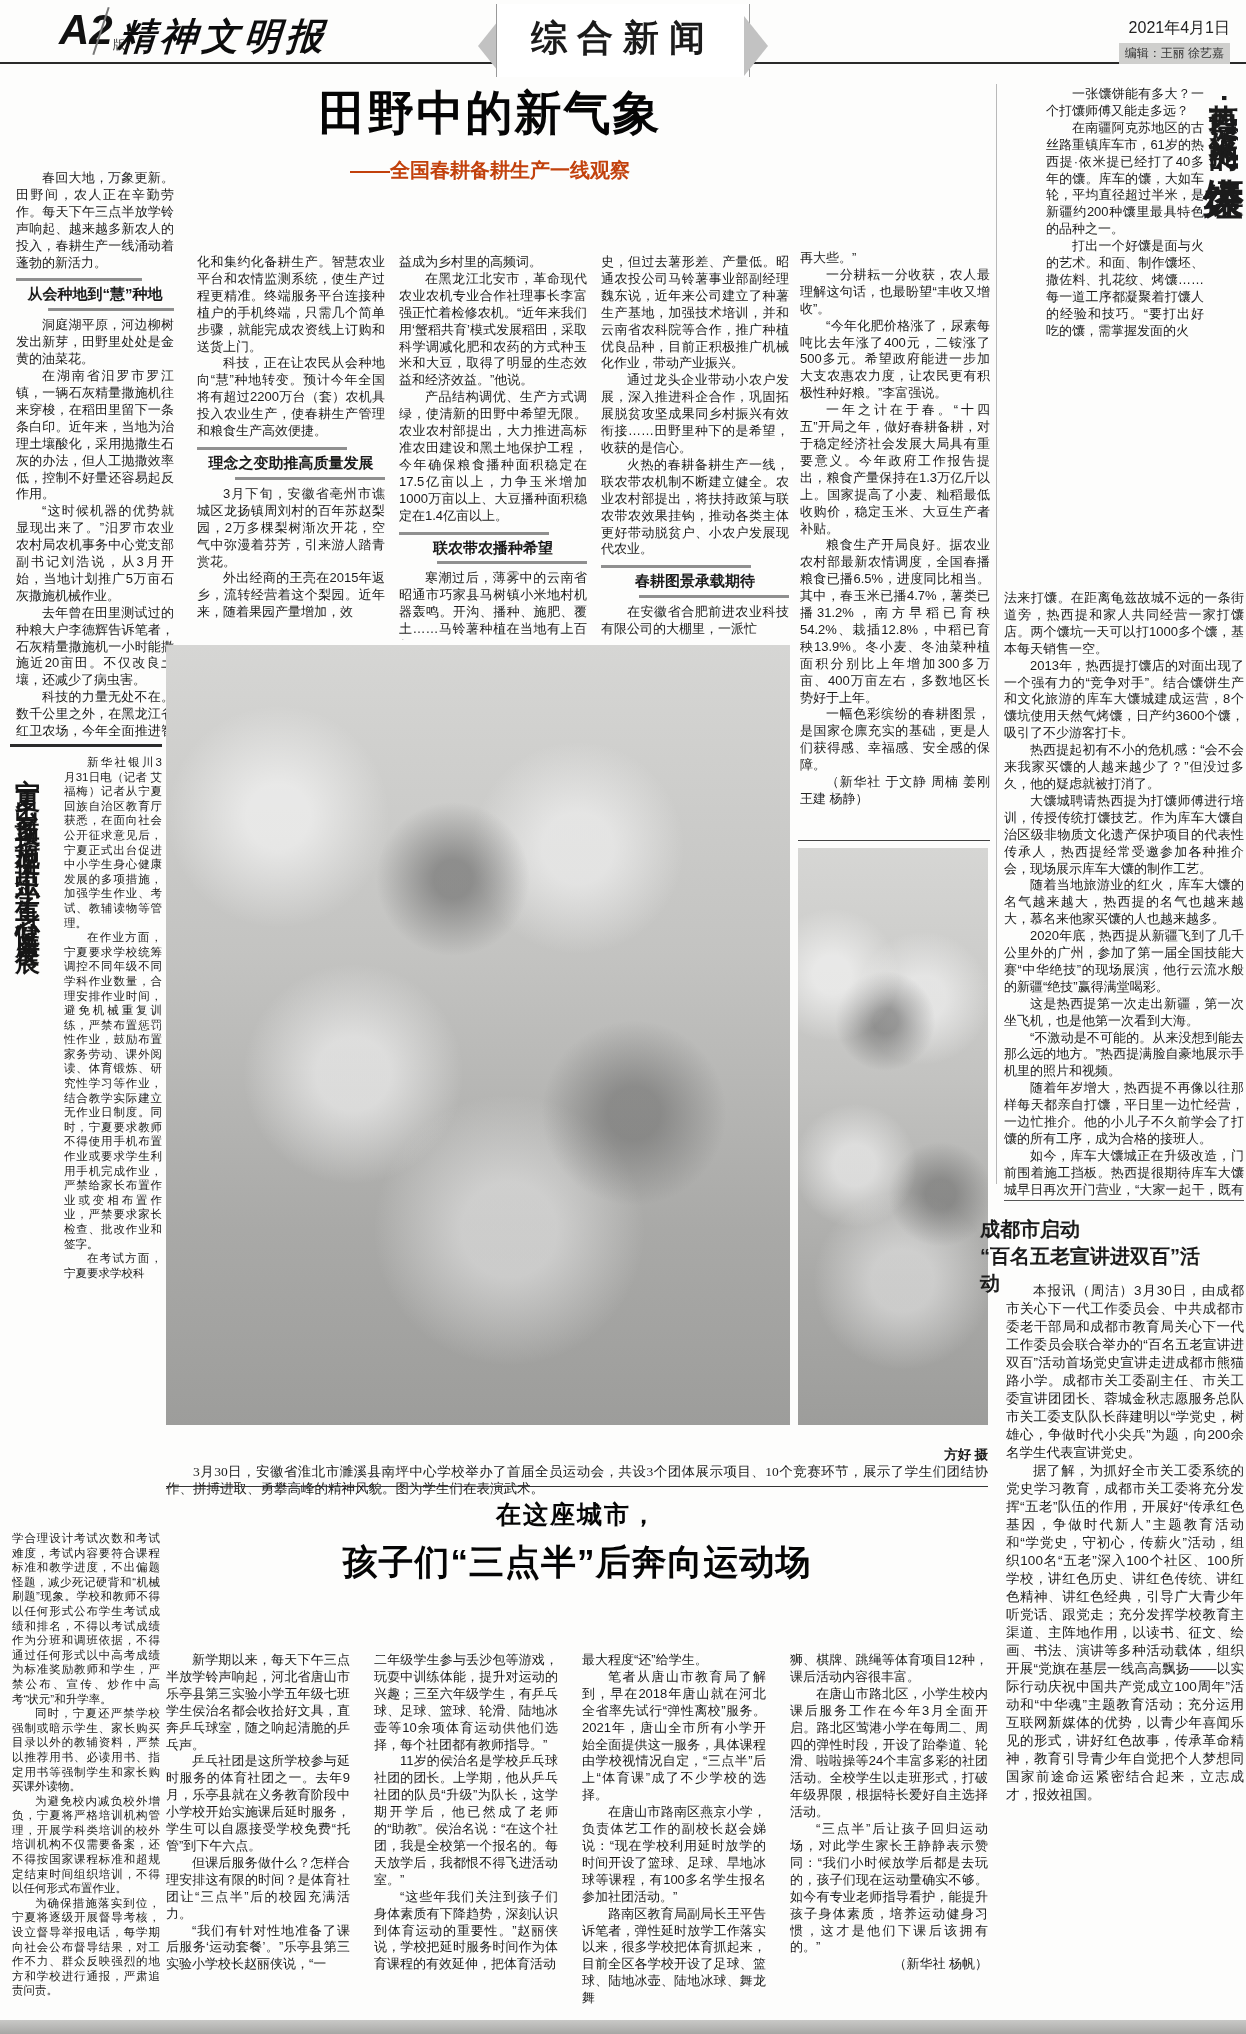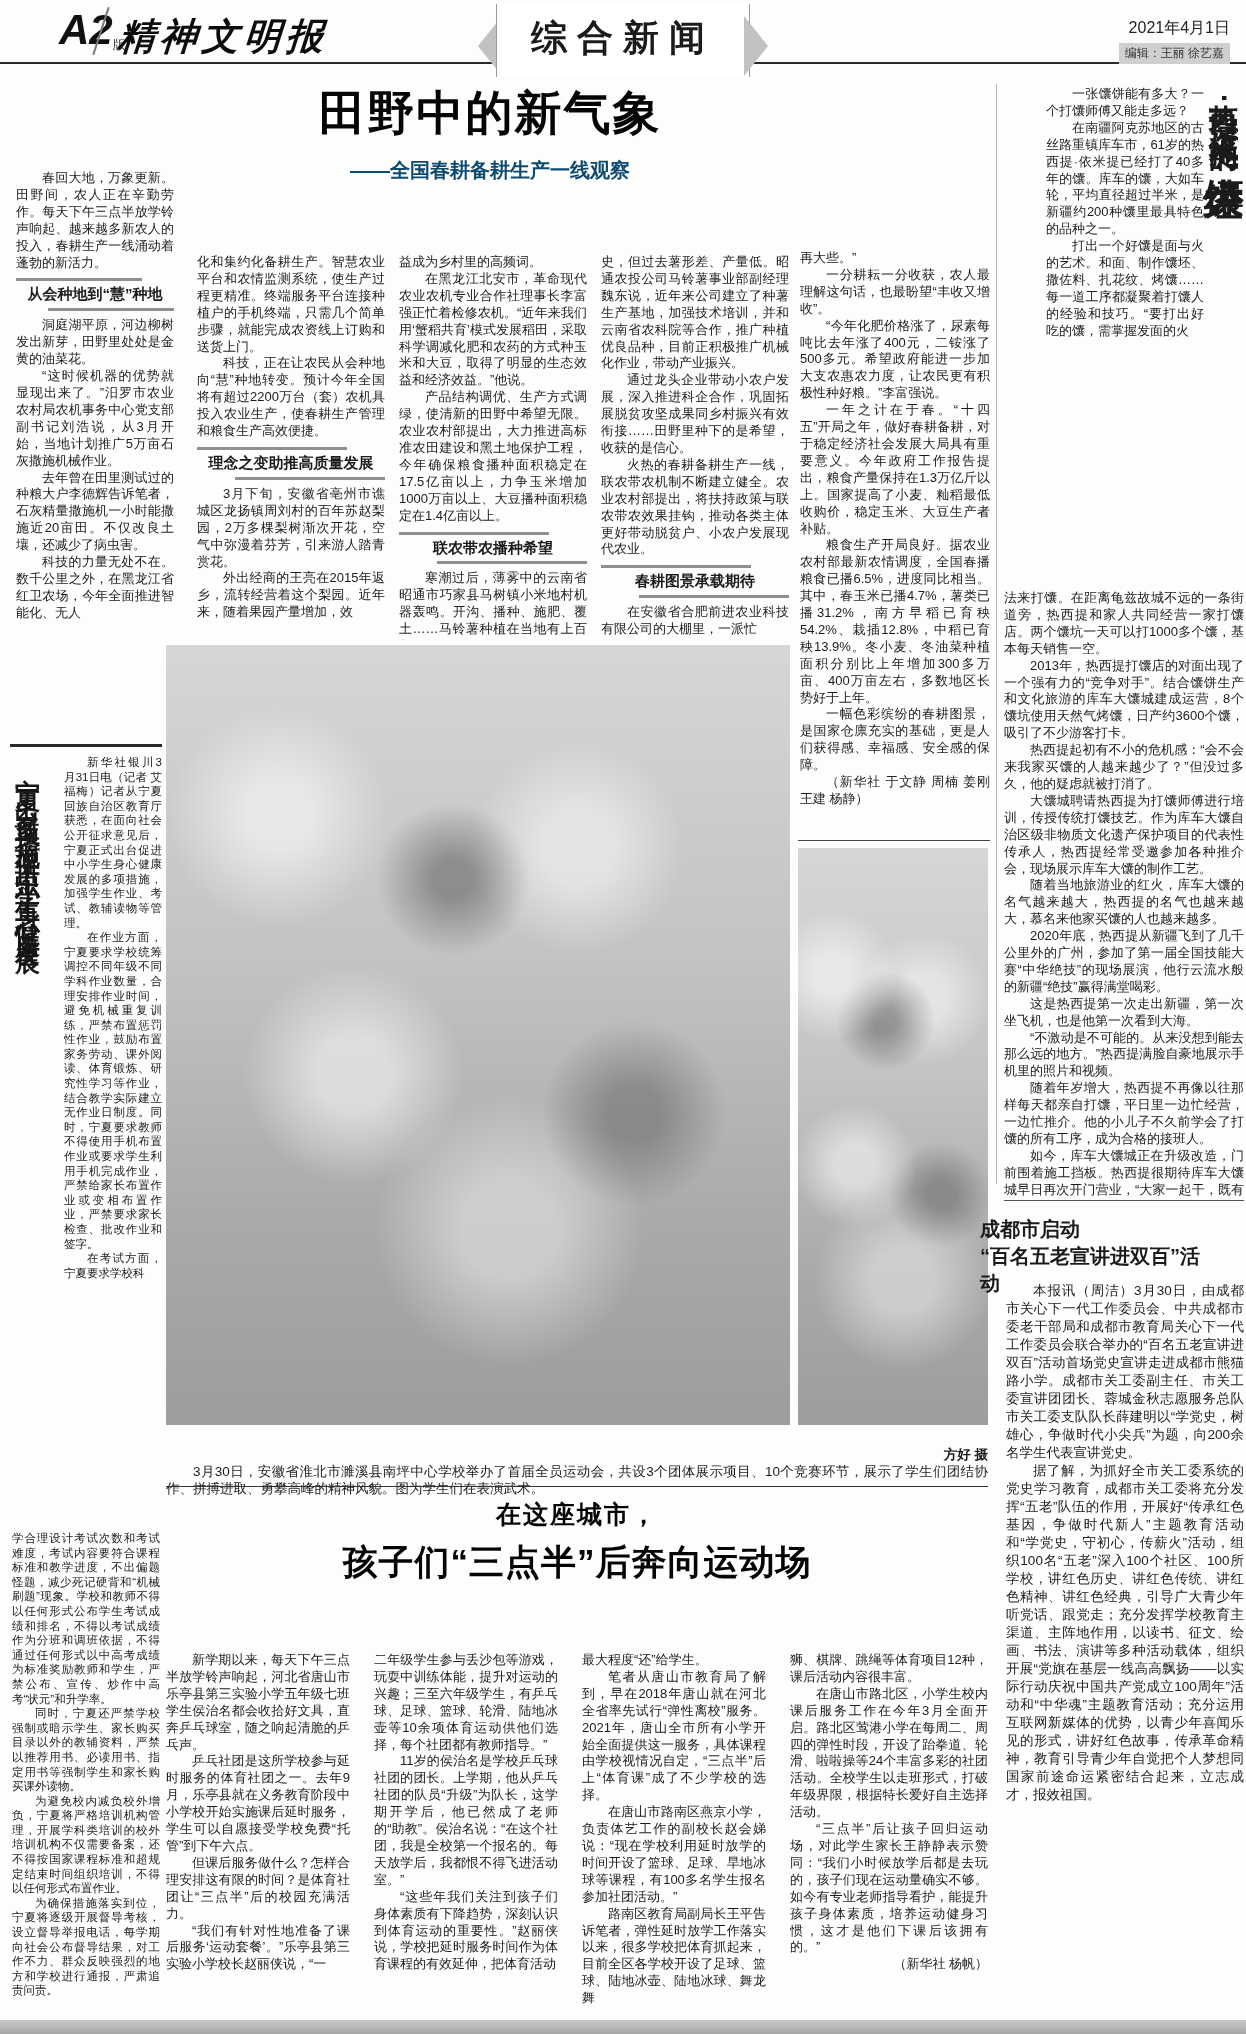--- a/index.html
+++ b/index.html
@@ -27,40 +27,40 @@
   .frag.pc{text-indent:0;}
   .frag.by{color:#222;}
   .frag.byr{text-indent:0;text-align:right;}
   .frag.sub{position:relative;text-indent:0;text-align:center;font-weight:700;font-size:15px;
             padding:8px 0;margin:7px 0 6px;}
   .frag.sub::before{content:"";position:absolute;top:0;left:0;width:80%;height:3px;background:#8f8f8f;}
   .frag.sub::after{content:"";position:absolute;bottom:0;right:0;width:80%;height:3px;background:#8f8f8f;}
   
   #main-head{position:absolute;left:188px;top:82px;width:604px;text-align:center;}
   #main-title{font-size:47px;font-weight:900;letter-spacing:2px;color:#050505;margin:0;}
-  #main-sub{font-size:20px;font-weight:700;margin-top:12px;color:#0c4a6e;}
+  #main-sub{font-size:20px;font-weight:700;margin-top:12px;color:#c2410c;}
   
   #naan{position:absolute;left:1004px;top:78px;width:240px;}
   #naan-rule{position:absolute;left:996px;top:84px;width:1px;height:1100px;background:#b9b9b9;}
   #naan-title{position:absolute;right:0;top:4px;height:436px;writing-mode:vertical-rl;text-align:left;
               font-weight:900;line-height:1;}
   #naan-title .t1{font-size:29px;letter-spacing:4px;}
   #naan-title .t2{font-size:40px;letter-spacing:2px;}
   
   .photo{position:absolute;overflow:hidden;
      background:
       radial-gradient(circle at 18% 22%, rgba(255,255,255,.55) 0 4%, transparent 14%),
       radial-gradient(circle at 46% 30%, rgba(70,70,70,.45) 0 3%, transparent 12%),
       radial-gradient(circle at 66% 26%, rgba(245,245,245,.6) 0 5%, transparent 15%),
       radial-gradient(circle at 30% 55%, rgba(250,250,250,.55) 0 6%, transparent 18%),
       radial-gradient(circle at 75% 60%, rgba(60,60,60,.35) 0 4%, transparent 14%),
       radial-gradient(circle at 55% 75%, rgba(240,240,240,.5) 0 7%, transparent 20%),
       linear-gradient(180deg,#d6d6d4 0%,#c3c3c1 40%,#a9a9a7 75%,#9d9d9b 100%);}
   
-  #caption{position:absolute;left:166px;top:1432px;width:822px;font-family:Liberation Sans, sans-serif;
+  #caption{position:absolute;left:166px;top:1432px;width:822px;font-family:Liberation Serif, serif;
            font-size:13.5px;line-height:17px;text-align:justify;}
   #caption .cred{float:right;font-weight:700;margin-left:20px;}
   #cap-rule{position:absolute;left:166px;top:1486px;width:822px;height:1px;background:#333;}
   #bottom-head{position:absolute;left:166px;top:1498px;width:822px;text-align:center;font-weight:900;color:#050505;}
   #bottom-head .l1{font-size:25px;letter-spacing:2px;}
   #bottom-head .l2{font-size:35px;letter-spacing:1px;margin-top:8px;}
   
   #nx{position:absolute;left:10px;top:744px;width:152px;height:1276px;border-top:3px solid #2b2b2b;}
   #nx-title{position:absolute;left:2px;top:12px;height:770px;writing-mode:vertical-rl;
             font-size:25px;font-weight:900;letter-spacing:9px;color:#161616;}
@@ -98,20 +98,21 @@
   </div>
 
   <div id="main-head">
     <h1 id="main-title">田野中的新气象</h1>
     <div id="main-sub">——全国春耕备耕生产一线观察</div>
   </div>
   <div class="col" style="left:16px;top:170px;width:158px;height:570px;">
       <p class="frag p">春回大地，万象更新。田野间，农人正在辛勤劳作。每天下午三点半放学铃声响起、越来越多新农人的投入，春耕生产一线涌动着蓬勃的新活力。</p>
       <p class="frag sub">从会种地到“慧”种地</p>
       <p class="frag p">洞庭湖平原，河边柳树发出新芽，田野里处处是金黄的油菜花。</p>
+      <p class="frag p">在湖南省汨罗市罗江镇，一辆石灰精量撒施机往来穿梭，在稻田里留下一条条白印。近年来，当地为治理土壤酸化，采用抛撒生石灰的办法，但人工抛撒效率低，控制不好量还容易起反作用。</p>
       <p class="frag p">“这时候机器的优势就显现出来了。”汨罗市农业农村局农机事务中心党支部副书记刘浩说，从3月开始，当地计划推广5万亩石灰撒施机械作业。</p>
       <p class="frag p">去年曾在田里测试过的种粮大户李德辉告诉笔者，石灰精量撒施机一小时能撒施近20亩田。不仅改良土壤，还减少了病虫害。</p>
       <p class="frag p">科技的力量无处不在。数千公里之外，在黑龙江省红卫农场，今年全面推进智能化、无人</p>
     </div>
   <div class="col" style="left:197px;top:254px;width:188px;height:386px;">
       <p class="frag pc">化和集约化备耕生产。智慧农业平台和农情监测系统，使生产过程更精准。终端服务平台连接种植户的手机终端，只需几个简单步骤，就能完成农资线上订购和送货上门。</p>
       <p class="frag p">科技，正在让农民从会种地向“慧”种地转变。预计今年全国将有超过2200万台（套）农机具投入农业生产，使春耕生产管理和粮食生产高效便捷。</p>
       <p class="frag sub">理念之变助推高质量发展</p>
       <p class="frag p">3月下旬，安徽省亳州市谯城区龙扬镇周刘村的百年苏赵梨园，2万多棵梨树渐次开花，空气中弥漫着芬芳，引来游人踏青赏花。</p>
       <p class="frag p">外出经商的王亮在2015年返乡，流转经营着这个梨园。近年来，随着果园产量增加，效</p>

